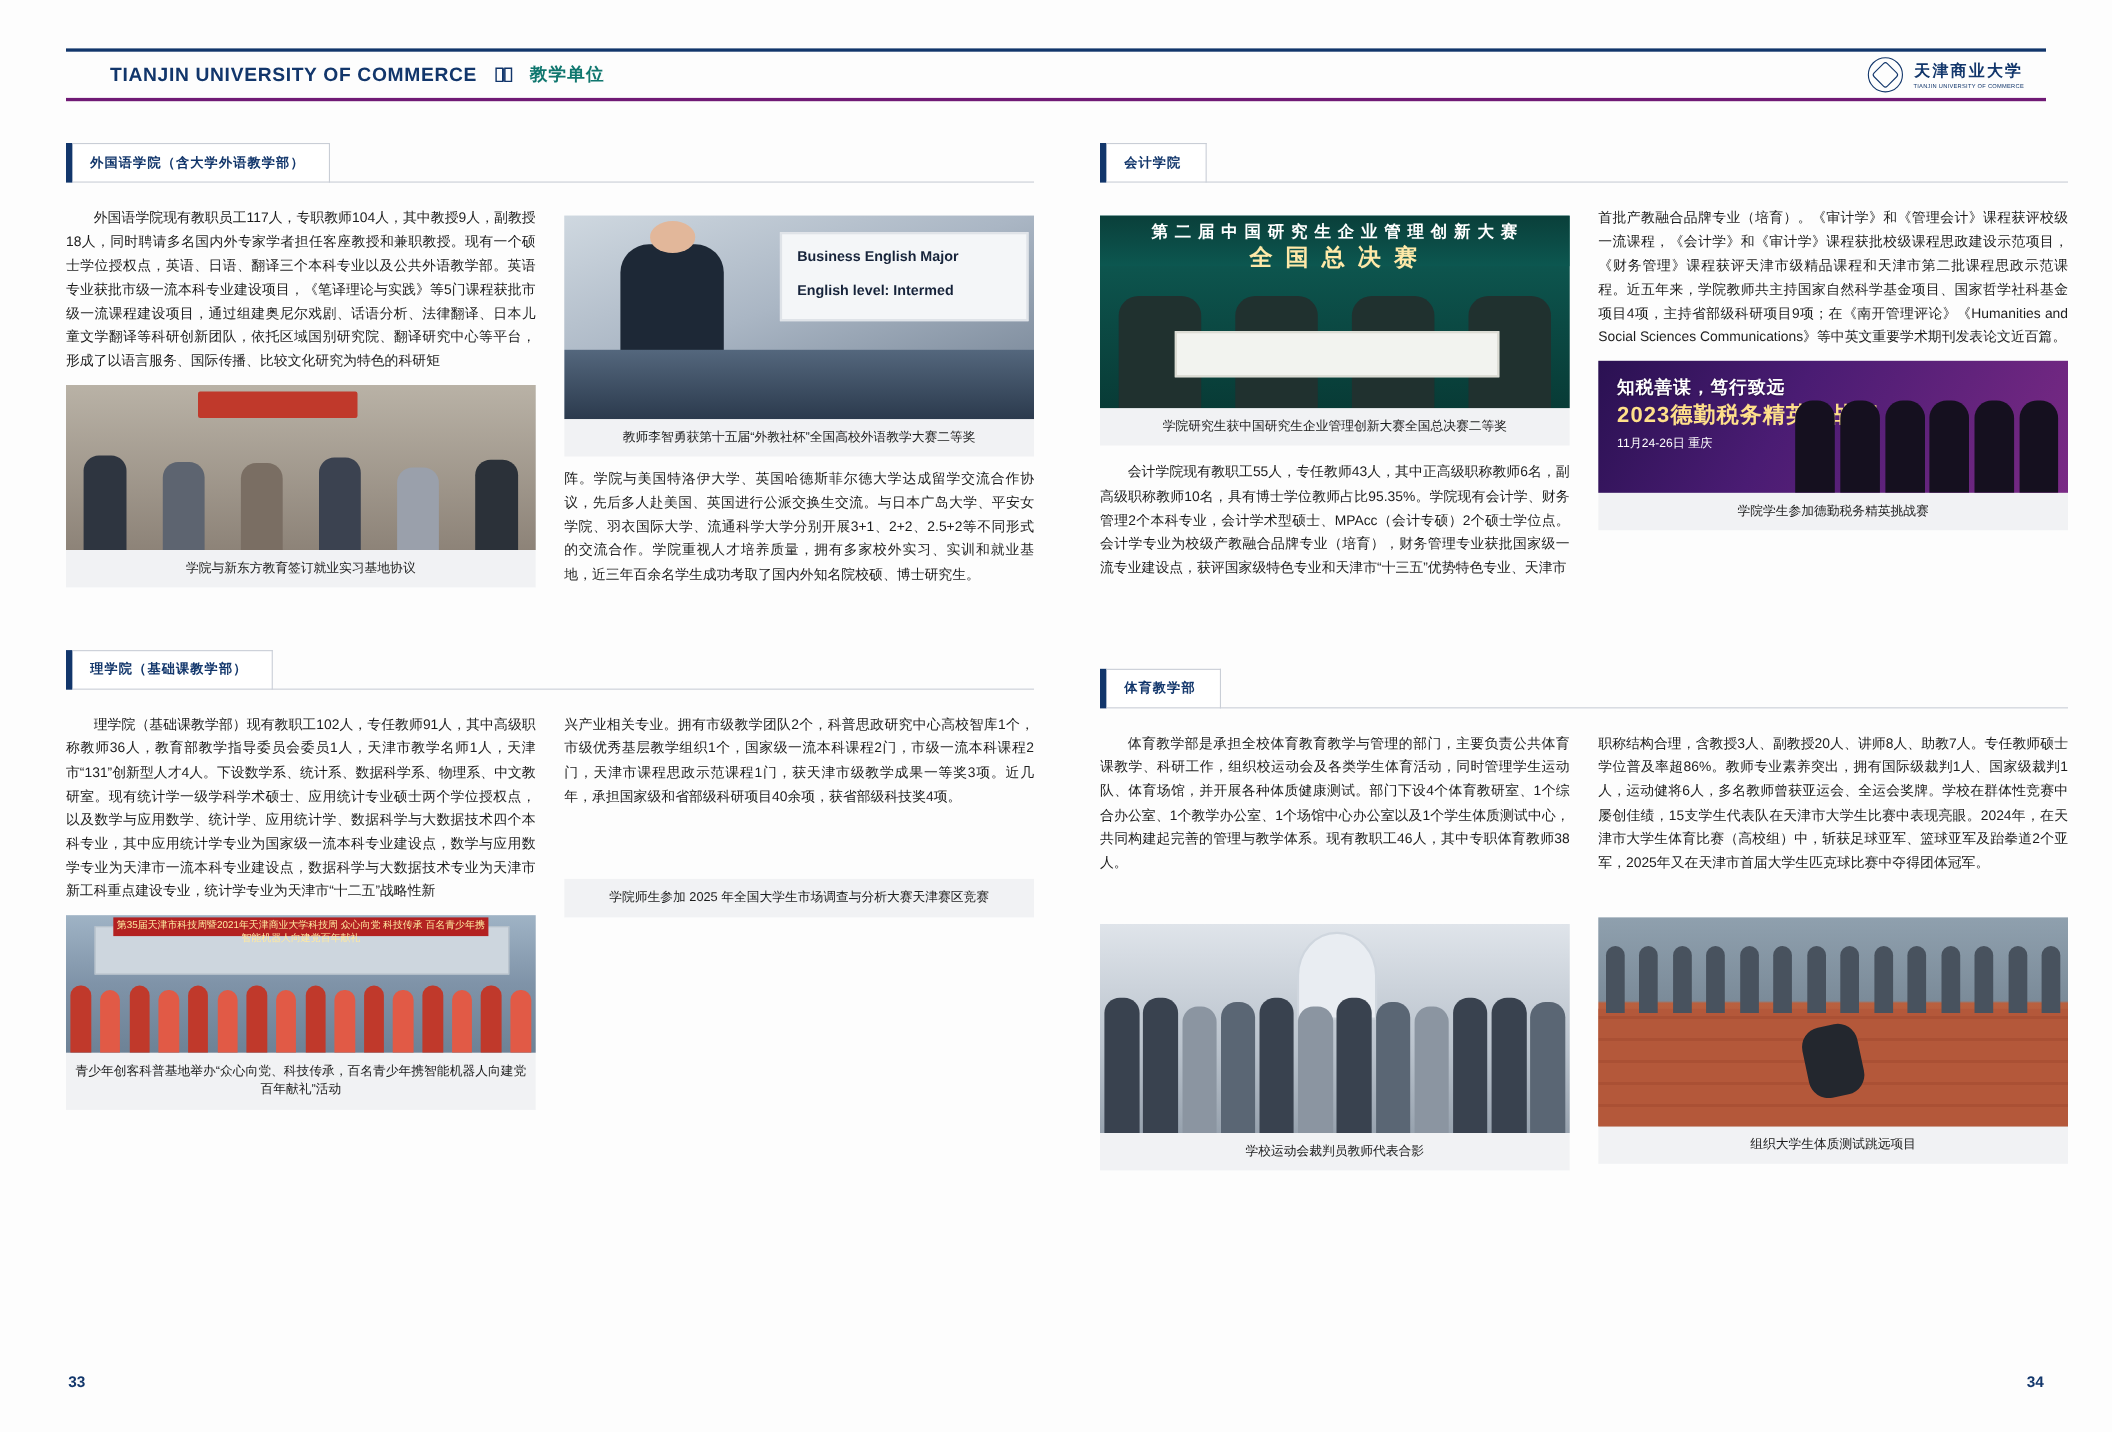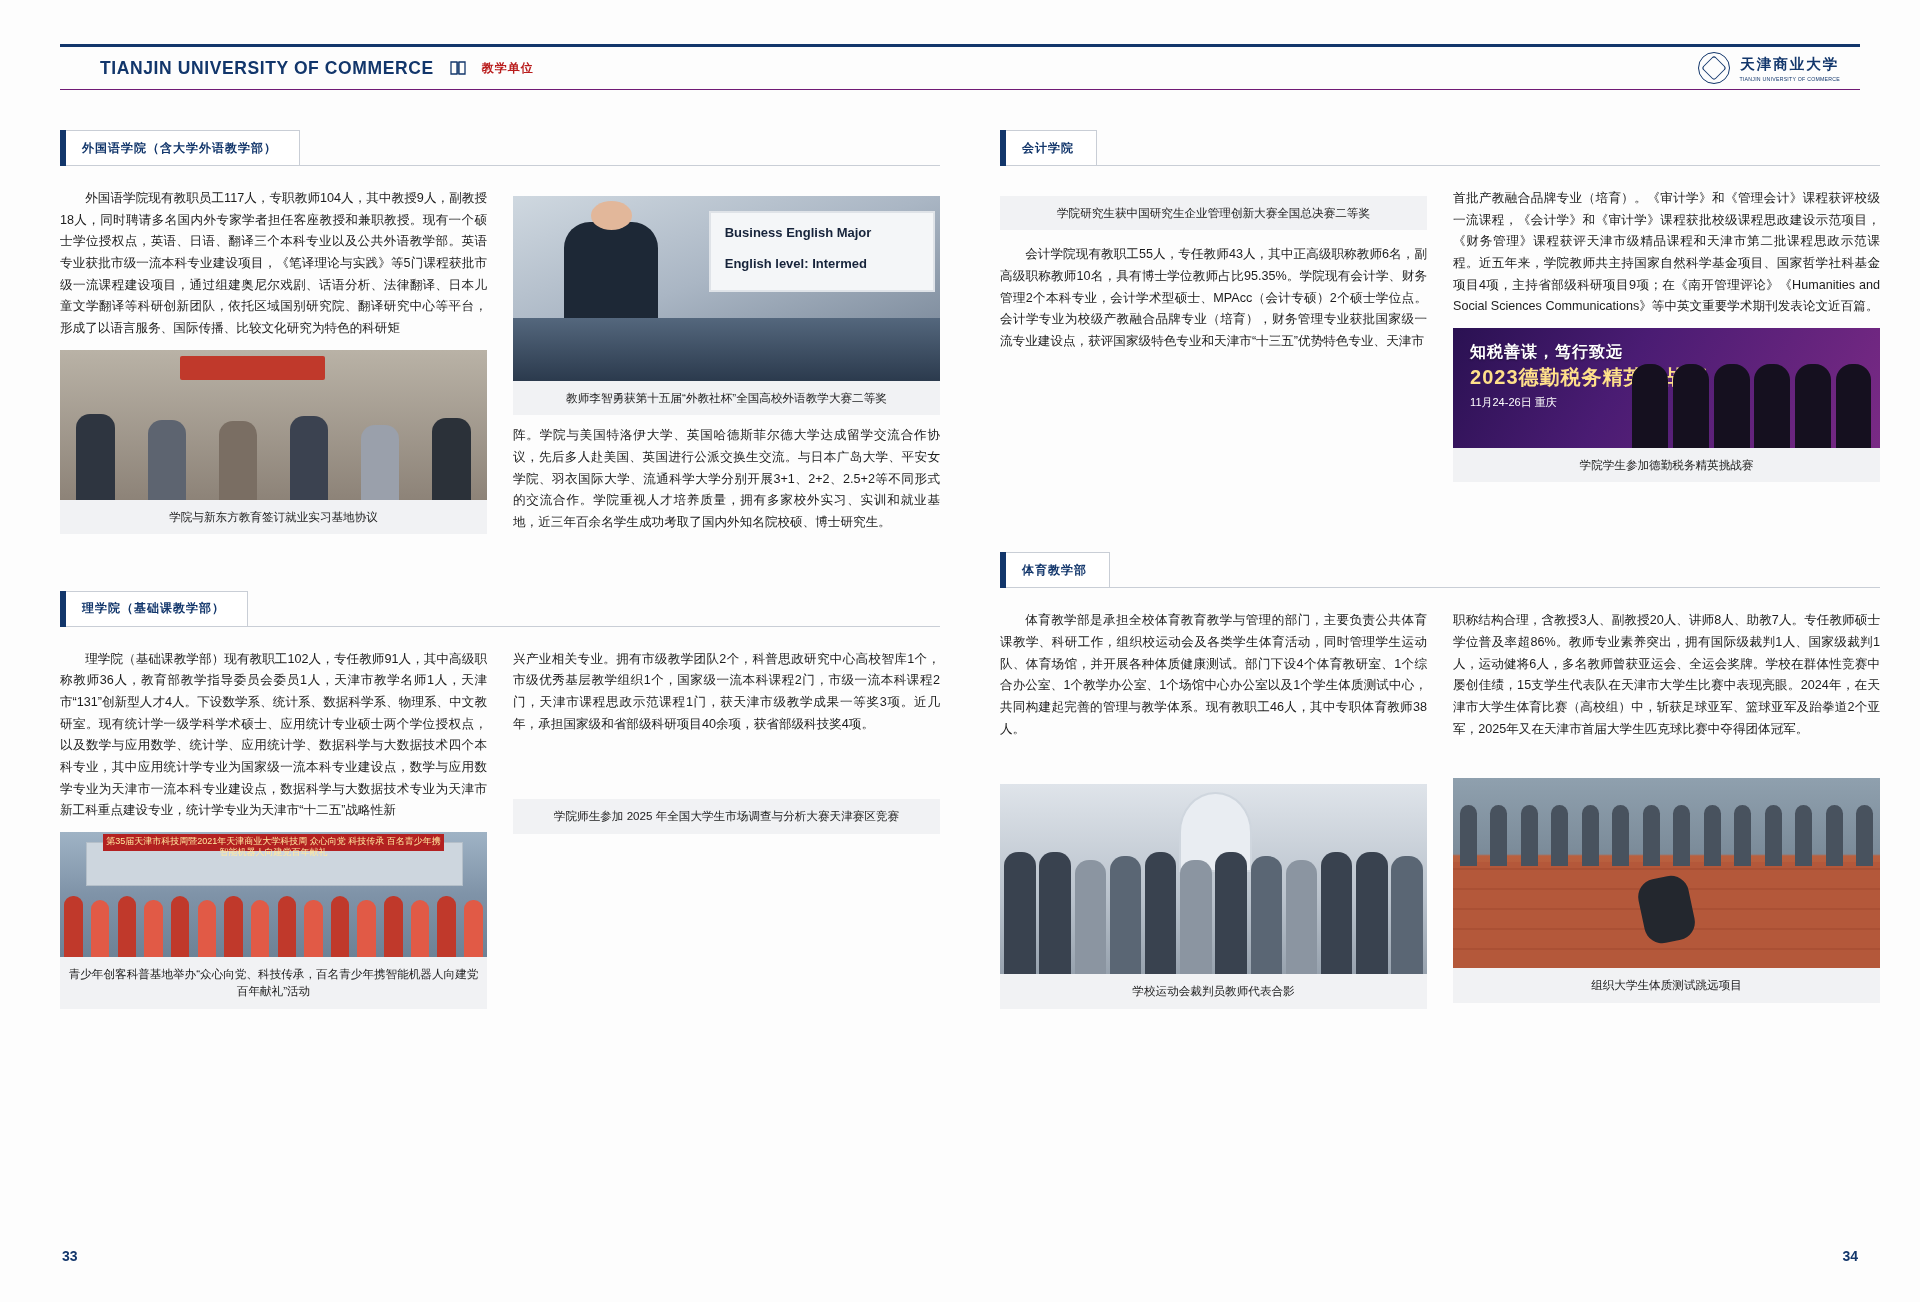--- a/index.html
+++ b/index.html
@@ -22,21 +22,21 @@
   }
 
   
   .header {
     position: absolute;
     top: 44px;
     left: 60px;
     right: 60px;
     height: 42px;
     border-top: 3px solid #12366b;
-    border-bottom: 1px solid #701a75;
+    border-bottom: 3px solid #701a75;
     display: flex;
     align-items: center;
   }
   .header-left {
     display: flex;
     align-items: center;
     margin-left: 40px;
     gap: 14px;
   }
   .brand-en {
@@ -48,23 +48,23 @@
   }
   .brand-mark {
     width: 20px;
     height: 20px;
     color: #12366b;
     display: inline-flex;
     align-items: center;
     justify-content: center;
   }
   .brand-cn {
-    font-size: 12px;
+    font-size: 16px;
     font-weight: bold;
-    color: #b91c1c;
+    color: #0f766e;
     letter-spacing: 1px;
   }
   .header-right {
     margin-left: auto;
     display: flex;
     align-items: center;
     gap: 10px;
     margin-right: 20px;
   }
   .logo-circle {
@@ -484,20 +484,35 @@
           <div class="section-bar"></div>
           <div class="section-title-box">
             <span class="section-title">会计学院</span>
           </div>
           <div class="section-head-rule"></div>
         </div>
 
         <div class="cols">
           <div class="col">
             <div class="figure">
+              <div class="photo p-green" style="height:175px;">
+                <div class="ph-inner">
+                  <div class="topbar">
+                    <div class="t1">第 二 届 中 国 研 究 生 企 业 管 理 创 新 大 赛</div>
+                    <div class="t2">全 国 总 决 赛</div>
+                  </div>
+                  <div class="people">
+                      <i></i>
+                      <i></i>
+                      <i></i>
+                      <i></i>
+                    </div>
+                  <div class="cert"></div>
+                </div>
+              </div>
               <div class="caption">学院研究生获中国研究生企业管理创新大赛全国总决赛二等奖</div>
             </div>
             <p class="body" style="margin-top:14px;">会计学院现有教职工55人，专任教师43人，其中正高级职称教师6名，副高级职称教师10名，具有博士学位教师占比95.35%。学院现有会计学、财务管理2个本科专业，会计学术型硕士、MPAcc（会计专硕）2个硕士学位点。会计学专业为校级产教融合品牌专业（培育），财务管理专业获批国家级一流专业建设点，获评国家级特色专业和天津市“十三五”优势特色专业、天津市</p>
           </div>
 
           <div class="col">
             <p class="body noindent">首批产教融合品牌专业（培育）。《审计学》和《管理会计》课程获评校级一流课程，《会计学》和《审计学》课程获批校级课程思政建设示范项目，《财务管理》课程获评天津市级精品课程和天津市第二批课程思政示范课程。近五年来，学院教师共主持国家自然科学基金项目、国家哲学社科基金项目4项，主持省部级科研项目9项；在《南开管理评论》《Humanities and Social Sciences Communications》等中英文重要学术期刊发表论文近百篇。</p>
             <div class="figure" style="margin-top:8px;">
               <div class="photo p-purple" style="height:120px;">
                 <div class="ph-inner">

